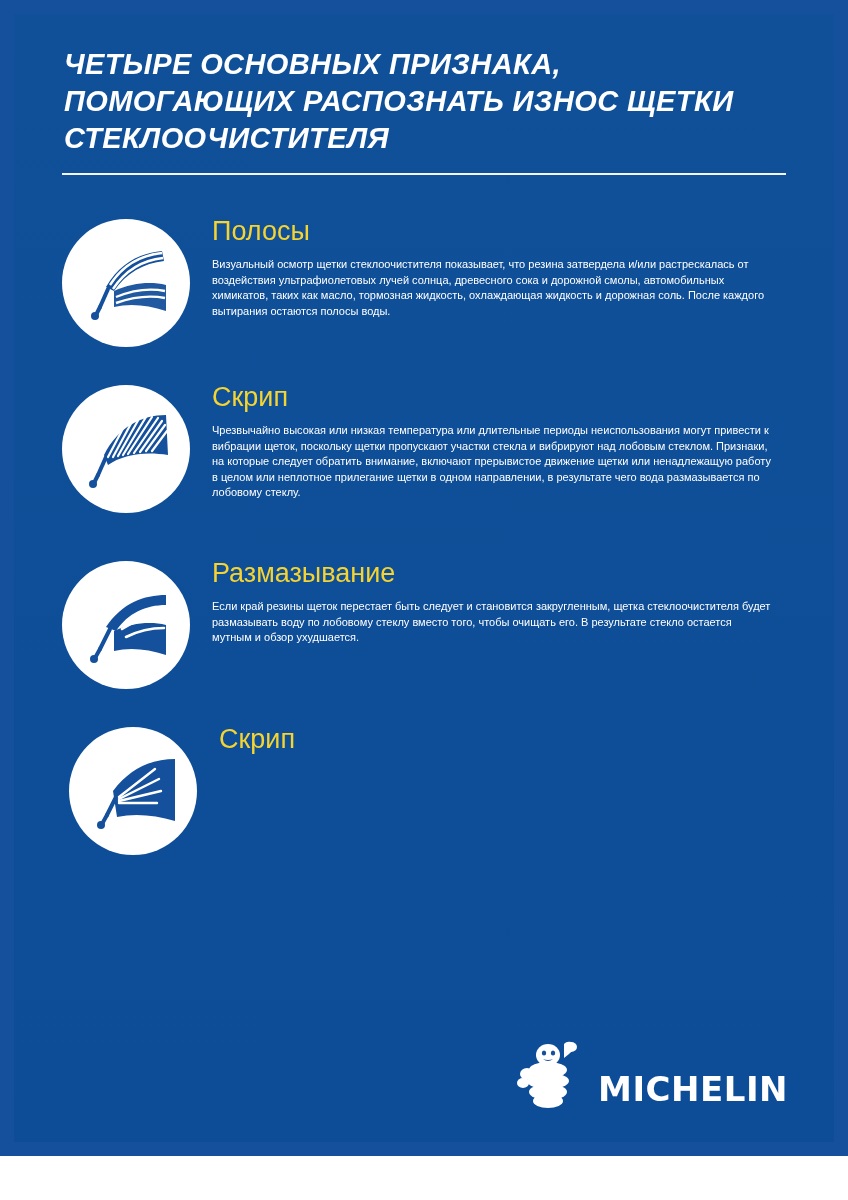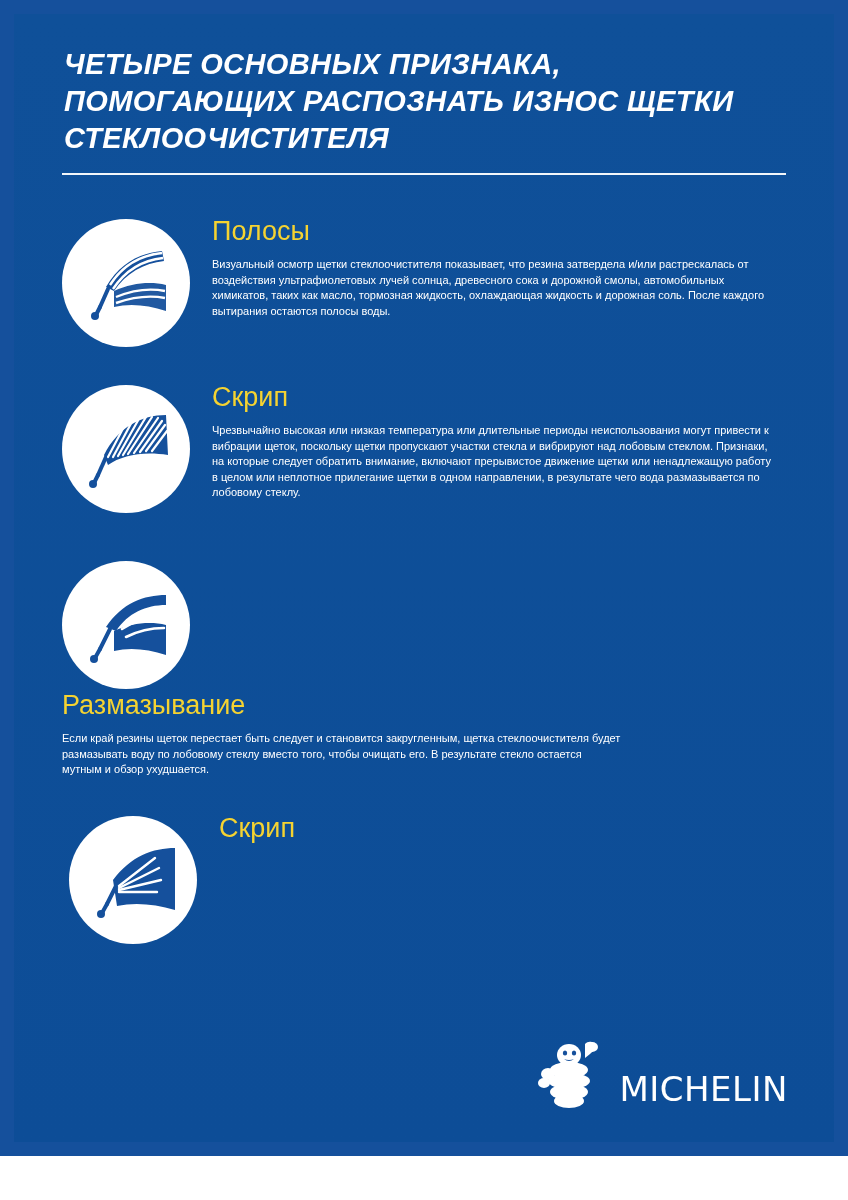--- a/index.html
+++ b/index.html
@@ -91,34 +91,34 @@
   }
   .sec-text {
     color: #ffffff;
     font-size: 11px;
     line-height: 1.42;
     margin: 0;
   }
   
   .sec-1 { margin-top: 6px; }
   .sec-2 { margin-top: 34px; }
-  .sec-3 { margin-top: 44px; flex-direction: column; }
+  .sec-3 { margin-top: 44px; }
   .sec-4 { margin-top: 34px; justify-content: center; }
 
   .footer {
     position: absolute;
     right: 46px;
     bottom: 30px;
     display: flex;
     align-items: flex-end;
   }
   .logo-word {
     color: #ffffff;
     font-size: 34px;
-    font-weight: normal;
+    font-weight: bold;
     letter-spacing: 0.5px;
     font-family: "DejaVu Sans", sans-serif;
     margin-left: 6px;
     line-height: 1;
     padding-bottom: 6px;
     text-align: right;
   }
 </style>
 </head>
 <body>

